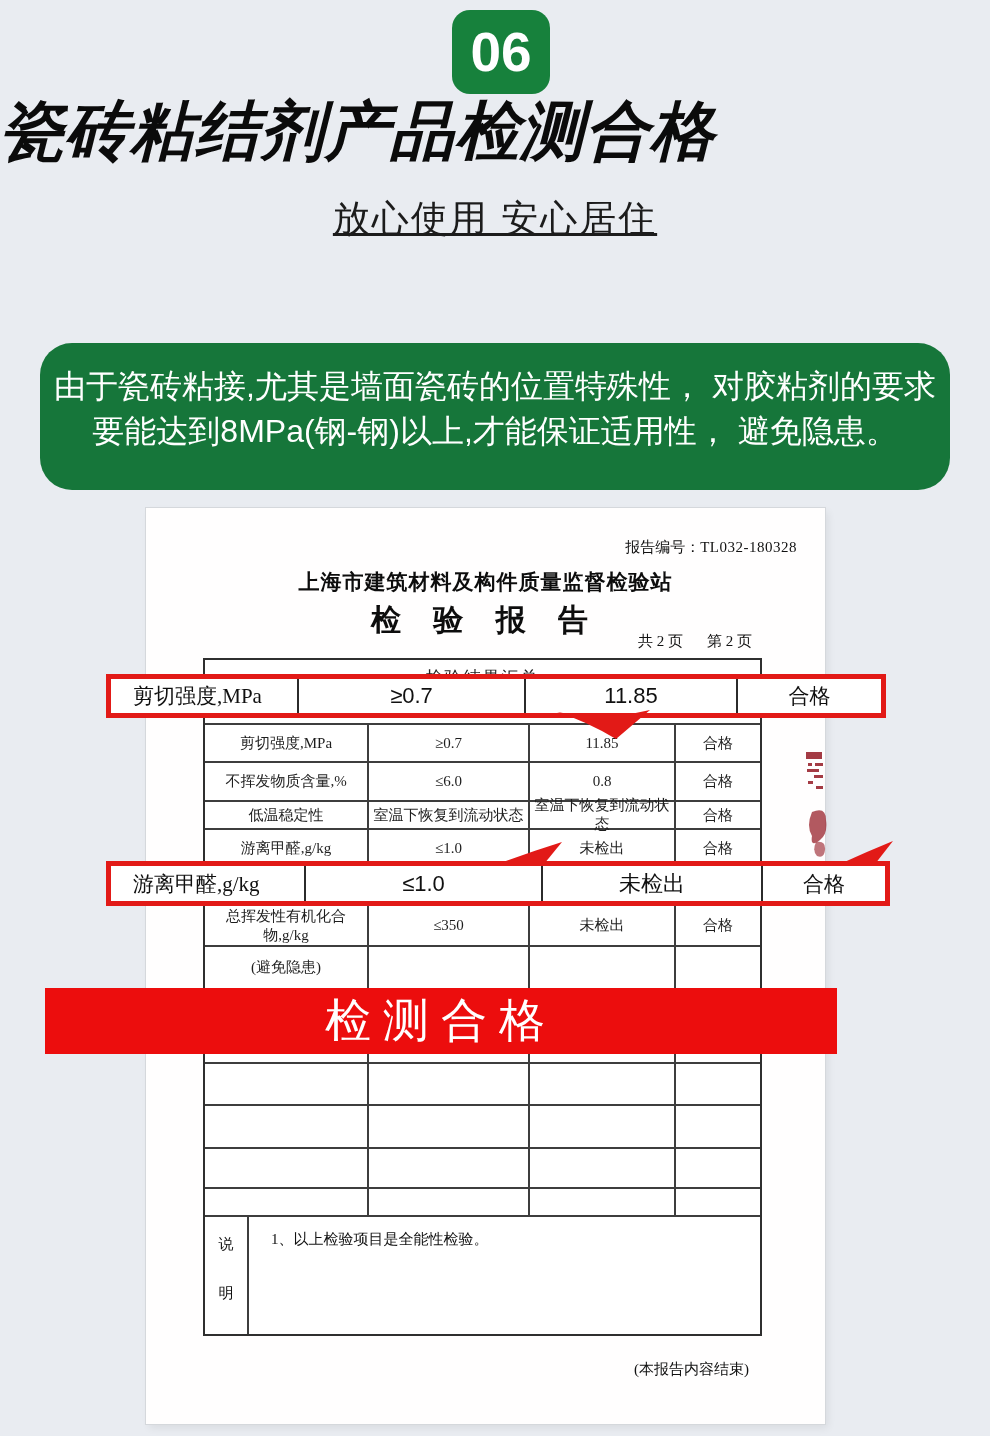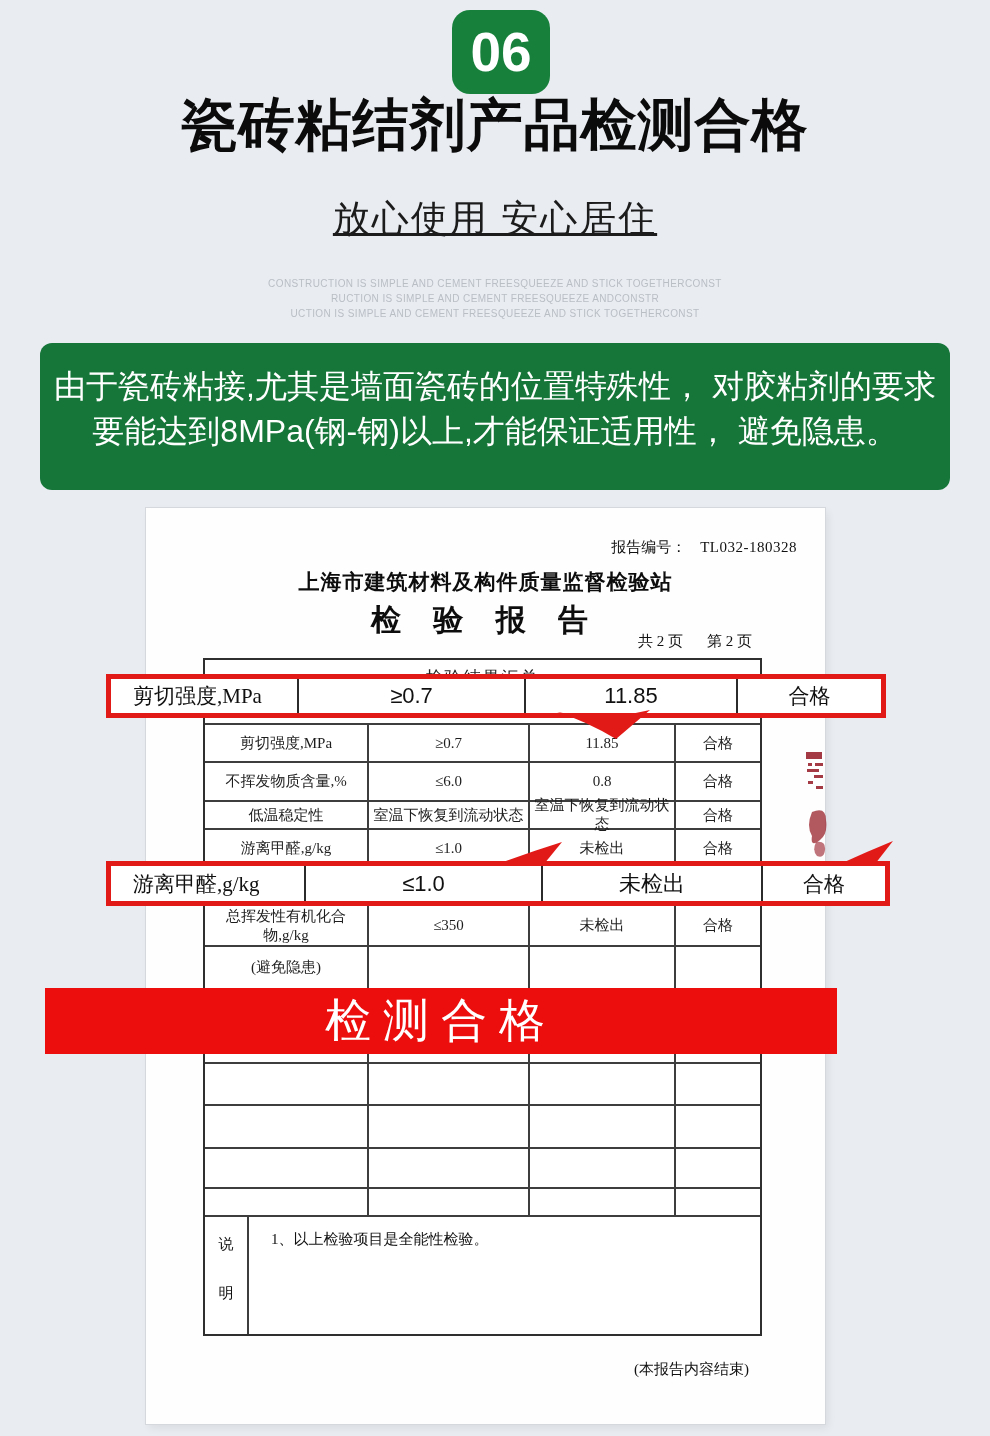--- a/index.html
+++ b/index.html
@@ -3,38 +3,38 @@
 <meta charset="utf-8">
 <style>
   html,body{margin:0;padding:0;background:#e9ecf1;}
   .canvas{position:relative;width:990px;height:1436px;background:#e9ecf1;overflow:hidden;
           font-family:"Liberation Sans",sans-serif;color:#111;}
 
   
   .badge{position:absolute;left:452px;top:10px;width:98px;height:84px;border-radius:18px;
          background:#17813c;color:#fff;display:flex;align-items:center;justify-content:center;
          font-size:55px;font-weight:bold;}
-  .page-title{position:absolute;top:88px;left:0;width:100%;text-align:center;
-              font-size:56px;font-weight:800;letter-spacing:1px;color:#0b0b0b;}
+  .page-title{position:absolute;top:88px;left:0;width:100%;
+              font-size:64px;font-weight:800;letter-spacing:1px;color:#0b0b0b;font-style:italic;}
   .subtitle{position:absolute;top:194px;left:0;width:100%;text-align:center;
             font-size:37px;color:#1c1c1c;letter-spacing:2px;text-decoration:underline;}
   .tagline{position:absolute;top:276px;left:0;width:100%;text-align:center;
            font-size:10px;line-height:15px;color:#b9bec5;letter-spacing:.4px;}
 
   
   .green-box{position:absolute;left:40px;top:343px;width:910px;height:147px;box-sizing:border-box;
-             background:#16763a;border-radius:12px;color:#fff;text-align:center;
+             background:#16763a;border-radius:32px;color:#fff;text-align:center;
              padding-top:21px;font-size:32px;line-height:45px;}
 
   
   .paper{position:absolute;left:146px;top:508px;width:679px;height:916px;background:#fffefe;
          box-shadow:0 0 0 1px #d5d8dc,3px 4px 8px rgba(0,0,0,.07);z-index:1;
          font-family:"Liberation Serif","DejaVu Serif",serif;}
   .report-no{position:absolute;top:30px;right:28px;font-size:15px;}
-  .report-no .val{margin-left:14px;letter-spacing:.5px;text-align:right;}
+  .report-no .val{letter-spacing:.5px;text-align:right;}
   .org{position:absolute;top:60px;left:0;width:100%;text-align:center;font-size:21px;
        font-weight:bold;letter-spacing:1px;color:#0d0d0d;font-family:"Liberation Sans",sans-serif;}
   .rtitle{position:absolute;top:92px;left:0;width:100%;text-align:center;font-size:30px;
           font-weight:bold;letter-spacing:12px;color:#0d0d0d;font-family:"Liberation Sans",sans-serif;}
   .pages{position:absolute;top:124px;left:492px;font-size:15px;display:flex;gap:24px;}
 
   
   .rtable{position:absolute;left:57px;top:150px;width:559px;box-sizing:border-box;
           border:2px solid #2f2f2f;background:#fff;}
   .trow{display:flex;box-sizing:border-box;border-bottom:2px solid #3d3d3d;}
@@ -75,25 +75,20 @@
 
 <div class="canvas">
 
   <div class="badge">
     <span>06</span>
   </div>
 
   <div class="page-title">瓷砖粘结剂产品检测合格</div>
   <div class="subtitle">放心使用  安心居住</div>
 
-  <div class="tagline">
-    <div>CONSTRUCTION IS SIMPLE AND CEMENT FREESQUEEZE AND STICK TOGETHERCONST</div>
-    <div>RUCTION IS SIMPLE AND CEMENT FREESQUEEZE ANDCONSTR</div>
-    <div>UCTION IS SIMPLE AND CEMENT FREESQUEEZE AND STICK TOGETHERCONST</div>
-  </div>
 
   <div class="green-box">
     <div>由于瓷砖粘接,尤其是墙面瓷砖的位置特殊性， 对胶粘剂的要求</div>
     <div>要能达到8MPa(钢-钢)以上,才能保证适用性， 避免隐患。</div>
   </div>
 
   <div class="paper">
     <div class="report-no">
       <span>报告编号：</span><span class="val">TL032-180328</span>
     </div>

